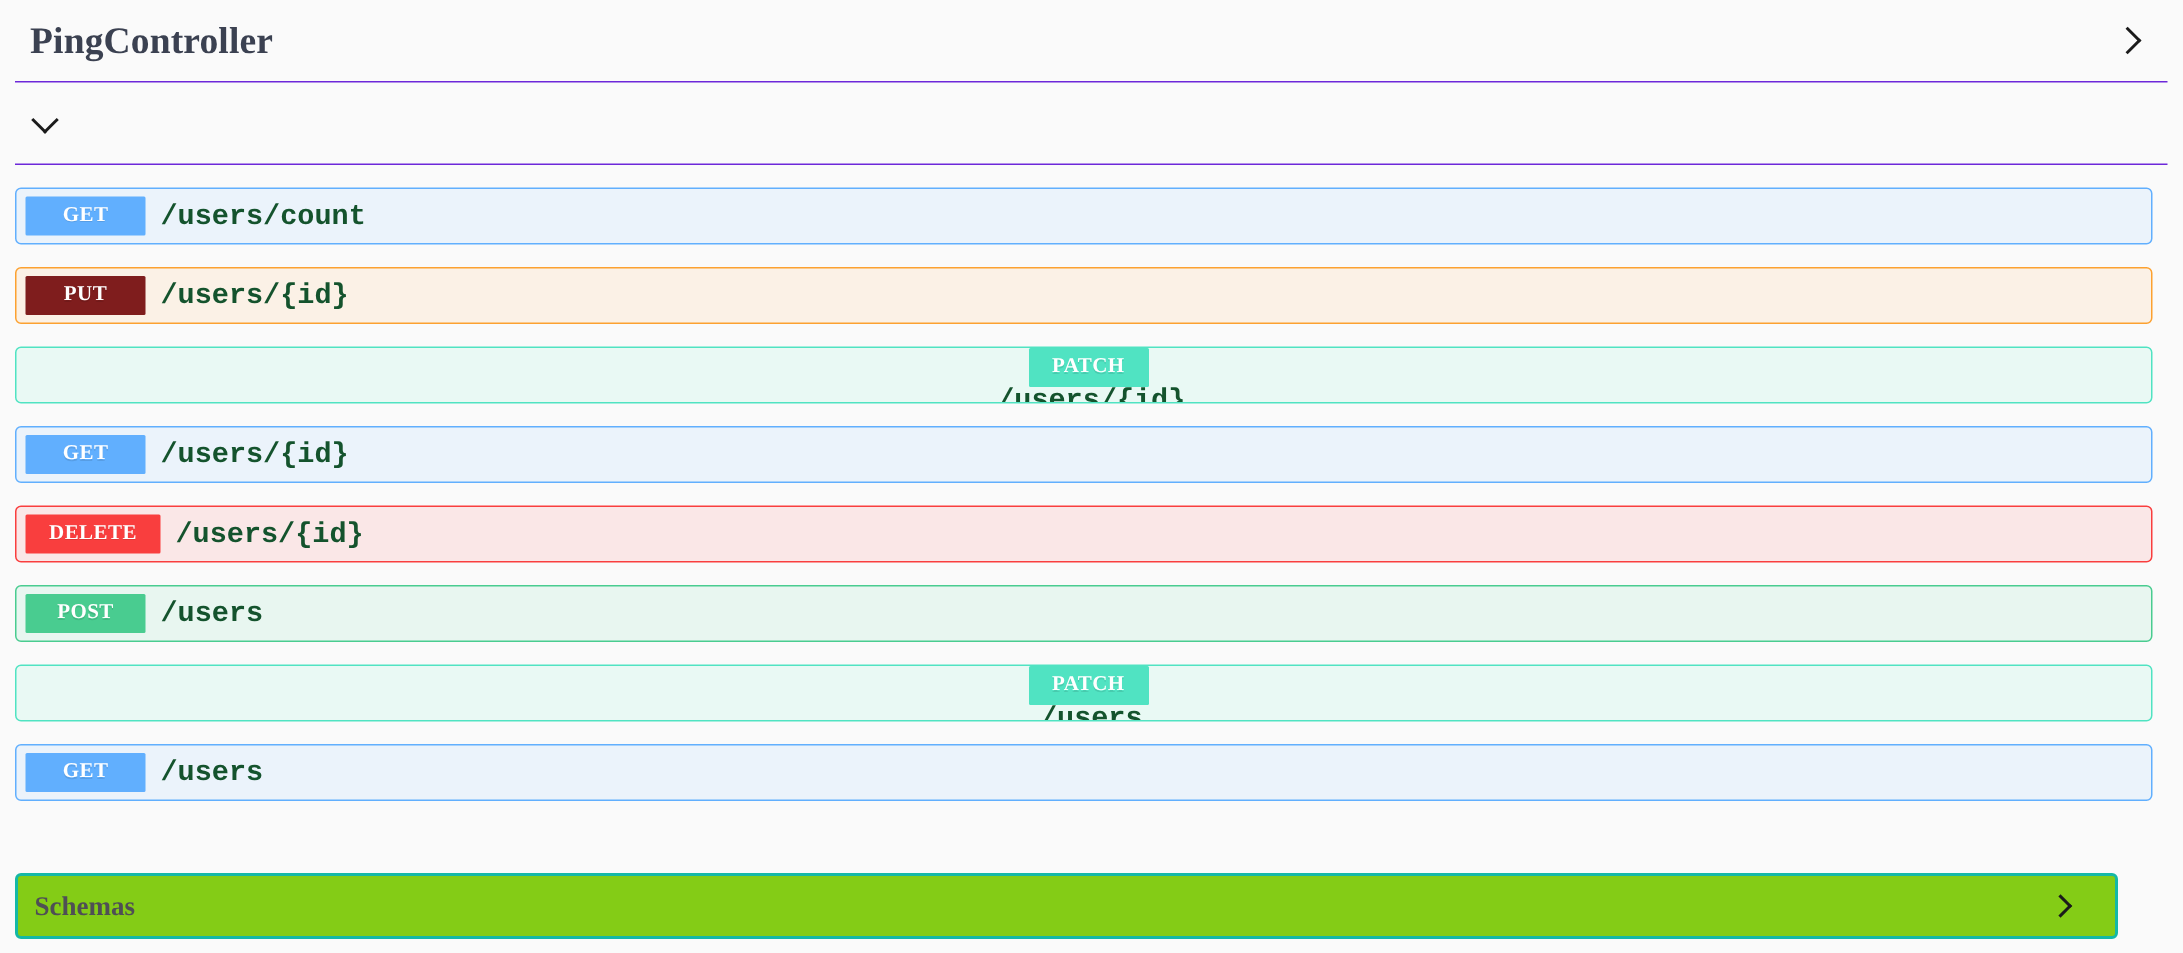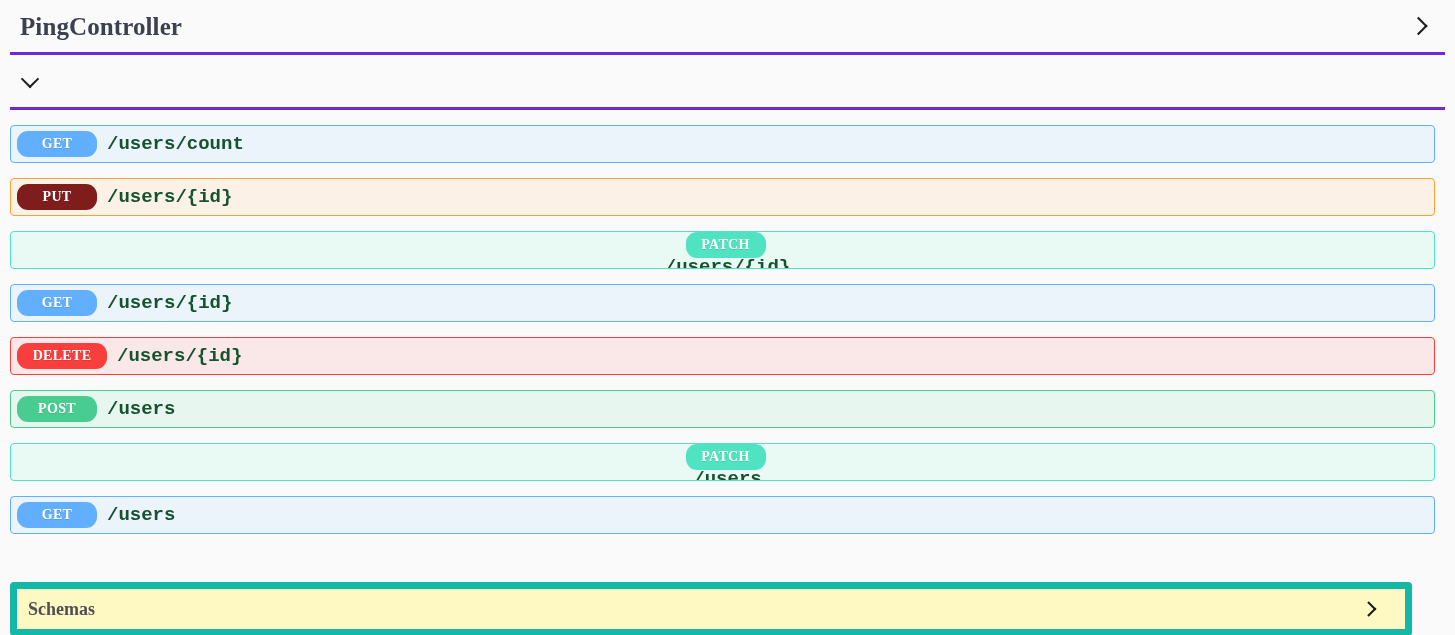--- a/index.html
+++ b/index.html
@@ -26,21 +26,21 @@
   }
 
   .tag-header {
     position: relative;
     display: flex;
     align-items: center;
     justify-content: space-between;
     height: 55px;
     padding: 0 10px 0 10px;
     cursor: pointer;
-    border-bottom: 3px solid #6d28d9;
+    border-bottom: 1px solid #6d28d9;
   }
 
   .tag-title {
     font-family: "Liberation Serif", serif;
     font-size: 25px;
     font-weight: bold;
     color: #3b4151;
     letter-spacing: 0.1px;
     line-height: 1;
   }
@@ -92,21 +92,21 @@
     position: relative;
     overflow: hidden;
   }
 
   .op-method {
     font-family: "Liberation Serif", serif;
     font-size: 14px;
     font-weight: bold;
     color: #ffffff;
     text-align: center;
-    border-radius: 11px;
+    border-radius: 1px;
     min-width: 80px;
     padding: 6px 0;
     margin: 0 0 0 6px;
     text-shadow: 0 1px 0 rgba(0,0,0,0.1);
     line-height: 1;
     flex: 0 0 auto;
     letter-spacing: 0.3px;
   }
   .op-method.wide { min-width: 90px; }
 
@@ -131,23 +131,23 @@
   .m-delete .op-method  { background: #f93e3e; }
   .m-post    { background: #e8f6f0; border-color: #49cc90; }
   .m-post .op-method    { background: #49cc90; }
 
   
   .models-wrap {
     margin: 48px 43px 0 10px;
   }
 
   .models-box {
-    border: 7px solid #14b8a6;
+    border: 2px solid #14b8a6;
     border-radius: 4px;
-    background: #fef9c3;
+    background: #84cc16;
   }
 
   .models-header {
     display: flex;
     align-items: center;
     justify-content: space-between;
     height: 40px;
     padding: 0 20px 0 11px;
     cursor: pointer;
   }

